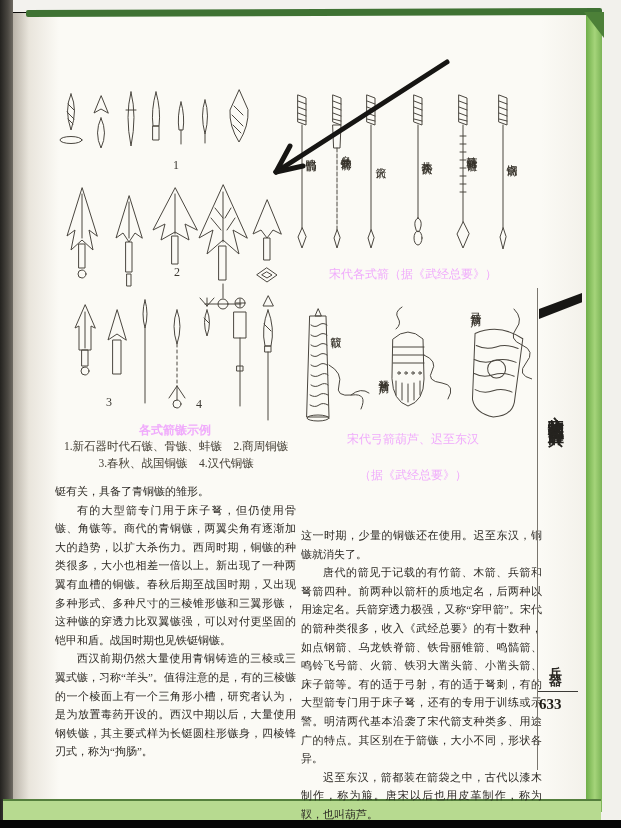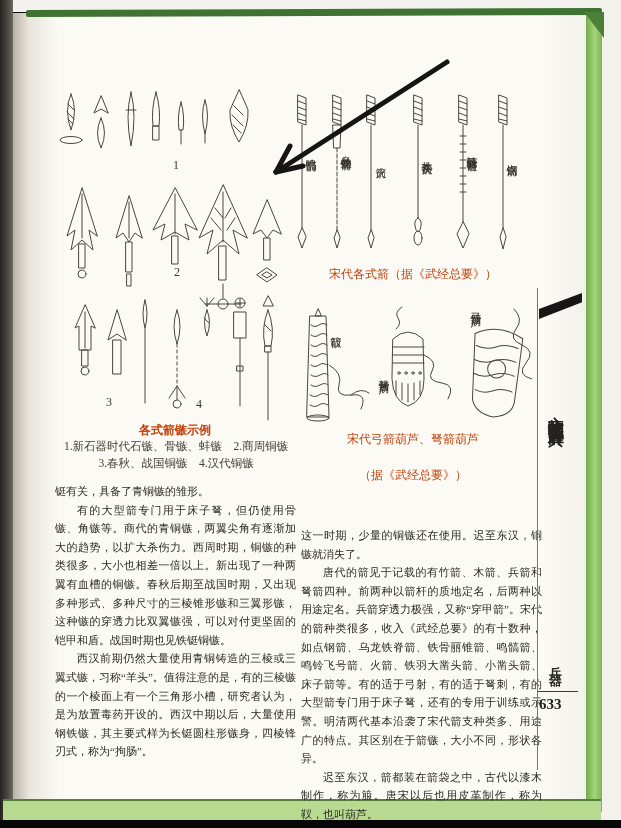--- a/index.html
+++ b/index.html
@@ -26,21 +26,21 @@
               font-size:16px;font-weight:700;letter-spacing:2px;color:#25231f;text-align:center;}
   .section-tab{left:542px;top:635px;width:22px;height:58px;writing-mode:vertical-rl;text-orientation:upright;
                font-size:13px;font-weight:700;letter-spacing:9px;color:#2a2824;text-align:center;}
   .side-hrule{left:538px;top:691px;width:40px;height:1px;background:#3c3a36;}
   .page-num{left:539px;top:696px;width:40px;font-family:"Liberation Serif",serif;
             font-size:15px;font-weight:700;color:#232019;}
   
   .fig{stroke:#4a463f;fill:none;stroke-width:1;stroke-linejoin:round;stroke-linecap:round;}
   .fig-num{font-size:12px;color:#3a3731;}
   .v-label{writing-mode:vertical-rl;text-orientation:upright;font-size:11px;letter-spacing:1px;color:#343028;line-height:1;}
-  .caption{font-size:12px;color:#c2410c;text-align:center;font-style:normal;}
+  .caption{font-size:12px;color:#f0abfc;text-align:center;font-style:normal;}
   .cap-lines{font-size:11.5px;color:#443f35;text-align:center;}
   
   .col{width:241px;font-size:11px;line-height:18.6px;text-align:justify;color:#2c2924;}
   .col p{margin:0;}
   .col p.para{text-indent:2em;}
   .annot{stroke:#161513;stroke-width:5;stroke-linecap:round;fill:none;}
 </style>
 </head>
 <body>
 
@@ -200,21 +200,21 @@
         <path d="M176,32 q24,-12 48,2 l-4,64 q-2,14 -20,16 q-18,-2 -22,-16 Z"></path>
         <path d="M178,44 q10,4 20,0 t22,0 M177,58 q10,4 20,0 t22,0 M178,72 q9,4 19,0 t21,0 M180,88 q9,4 18,0 t19,0"></path>
         <circle cx="200" cy="66" r="9"></circle>
       </g>
       <path d="M218,6 q10,10 2,20 q-8,10 6,16 q14,6 4,18 q-10,12 6,16 q10,3 4,14"></path>
     </svg>
   </div>
   <span class="abs v-label" style="left:330px;top:328px;">箭靫</span>
   <span class="abs v-label" style="left:378px;top:371px;">弩箭葫芦</span>
   <span class="abs v-label" style="left:470px;top:304px;">弓箭葫芦</span>
-  <div class="abs caption" style="left:300px;top:431px;width:226px;">宋代弓箭葫芦、弩箭葫芦</div>
+  <div class="abs caption" style="left:300px;top:431px;width:226px;">宋代弓箭葫芦、迟至东汉</div>
   <div class="abs caption" style="left:300px;top:467px;width:226px;">（据《武经总要》）</div>
 
   <svg class="abs" style="left:0;top:0;" width="621" height="828">
     <g class="annot">
       <line x1="447" y1="62" x2="276" y2="172"></line>
       <path d="M276,172 L290,146"></path>
       <path d="M276,172 L303,166"></path>
     </g>
   </svg>
 

